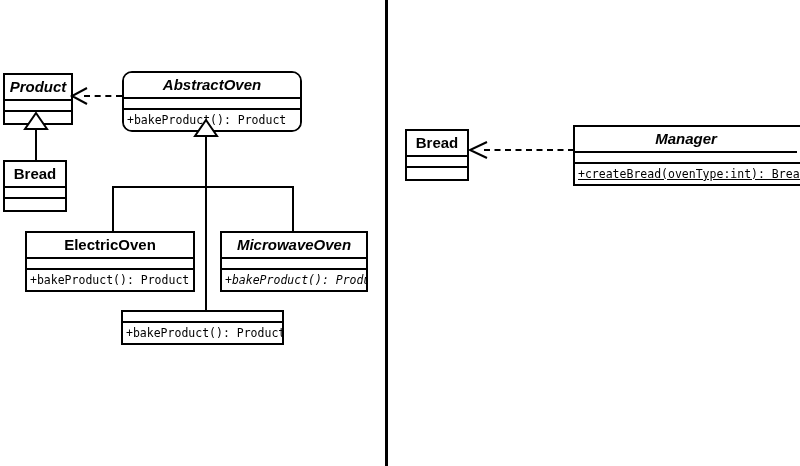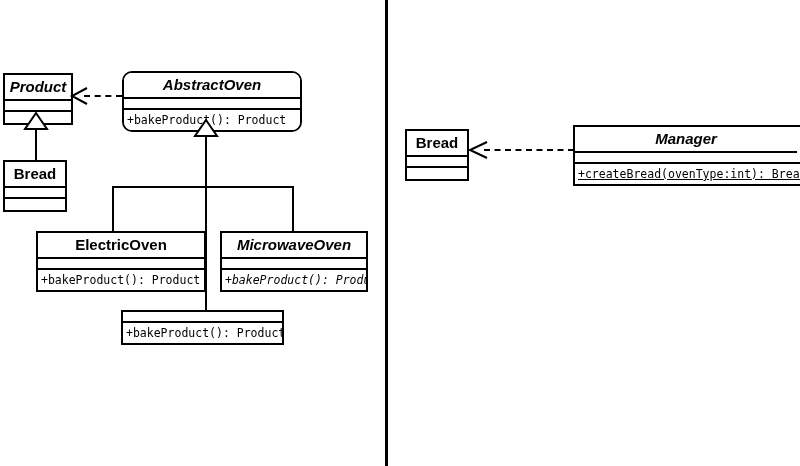--- a/index.html
+++ b/index.html
@@ -127,21 +127,21 @@
   </svg>
 
   <div class="line vline" style="left:205px; top:135px; height:177px;"></div>
 
   <div class="line hline" style="left:112px; top:186px; width:182px;"></div>
 
   <div class="line vline" style="left:112px; top:186px; height:46px;"></div>
 
   <div class="line vline" style="left:292px; top:186px; height:46px;"></div>
 
-  <div class="uml-class" style="left:36px; top:231px; width:170px;">
+  <div class="uml-class" style="left:25px; top:231px; width:170px;">
     <div class="uml-name">ElectricOven</div>
     <div class="uml-attrs empty-compartment"></div>
     <div class="uml-ops">
       <span class="op">+bakeProduct(): Product</span>
     </div>
   </div>
 
   <div class="uml-class" style="left:220px; top:231px; width:148px;font-style:italic;">
     <div class="uml-name">MicrowaveOven</div>
     <div class="uml-attrs empty-compartment"></div>

